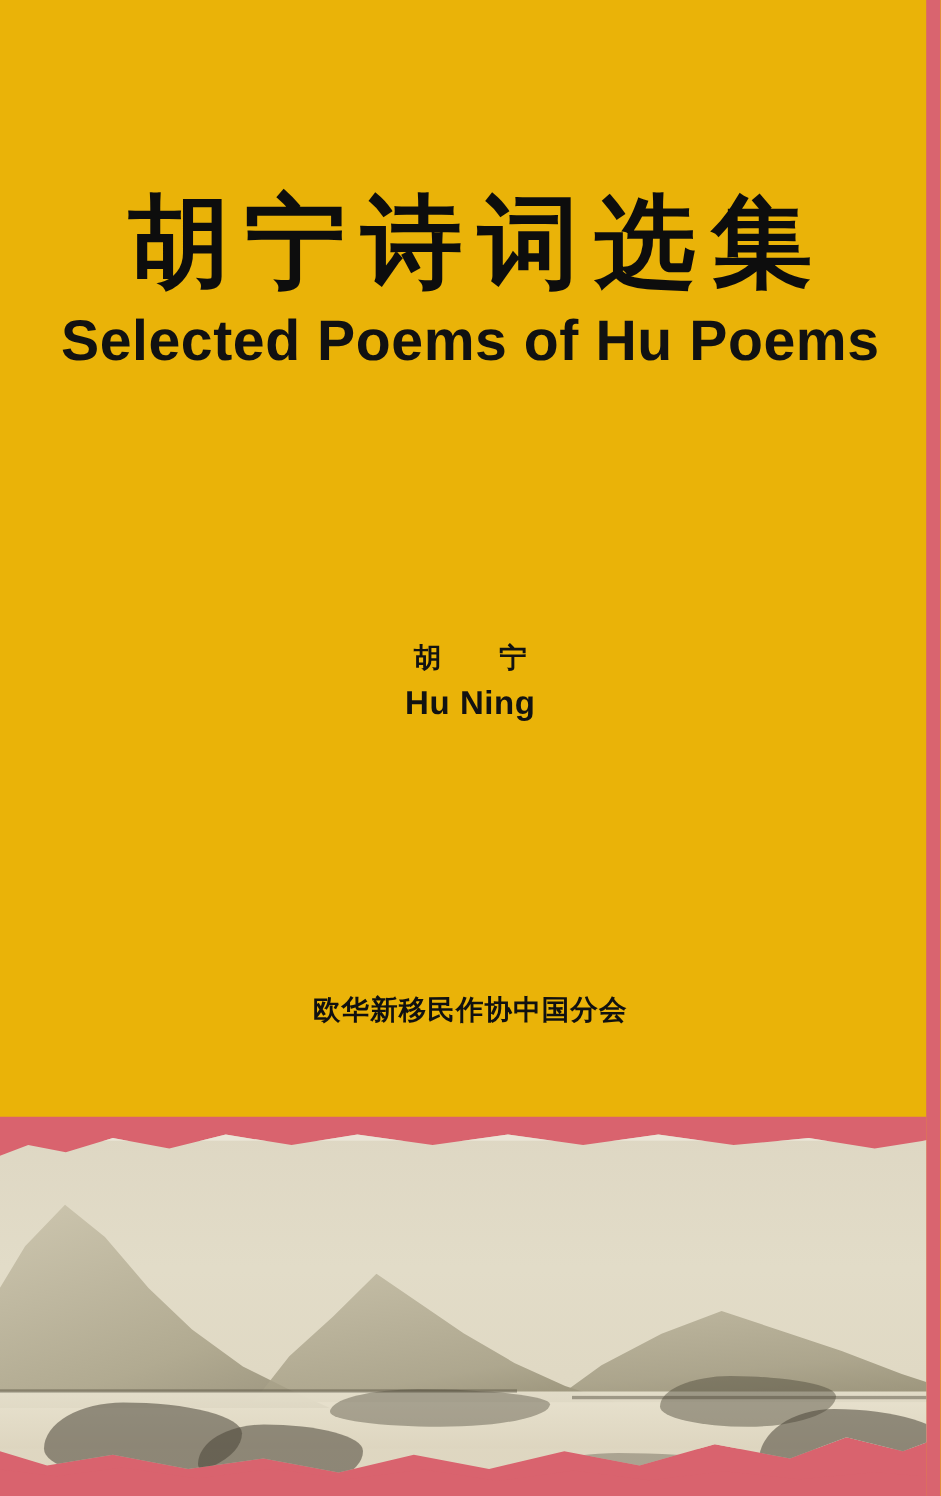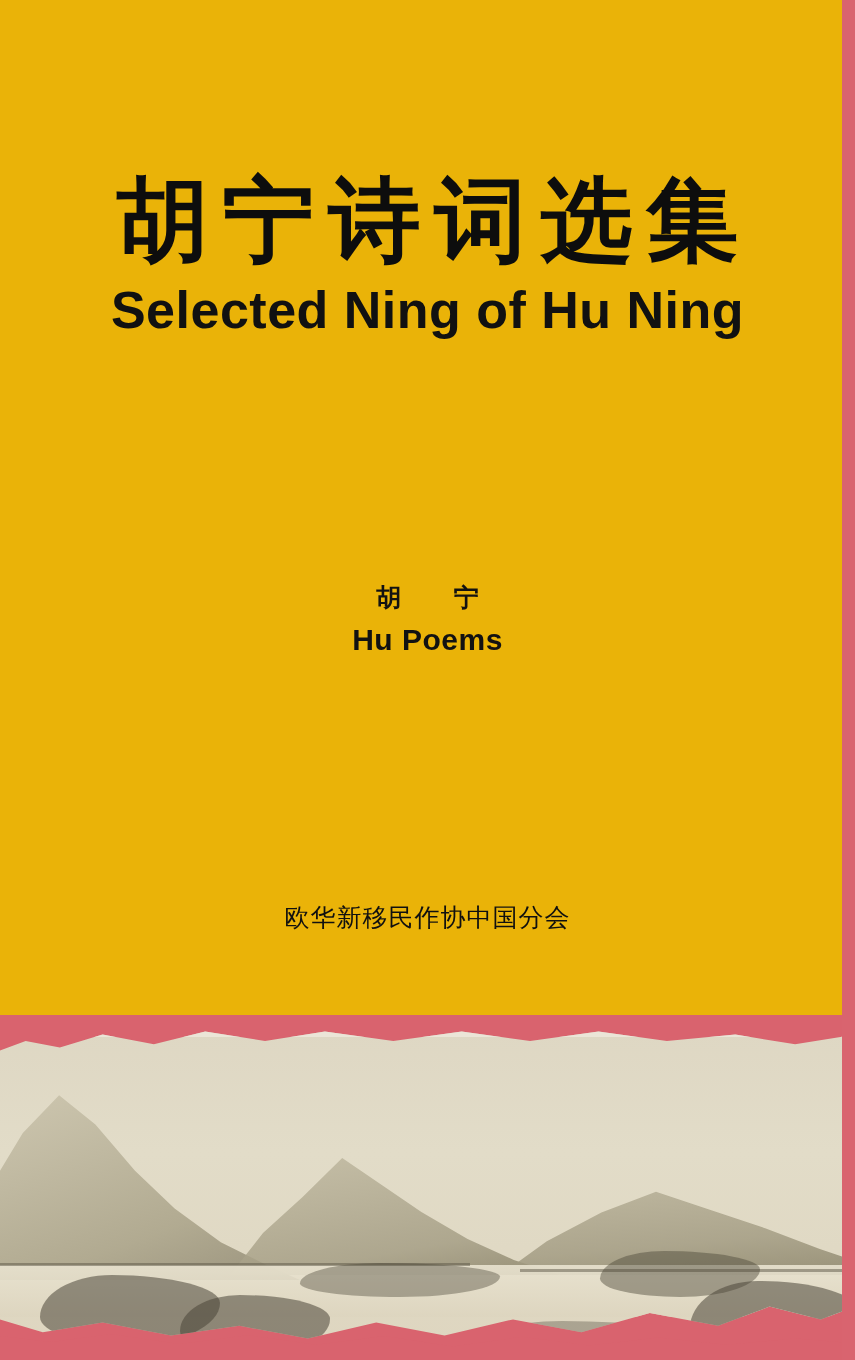--- a/index.html
+++ b/index.html
@@ -78,21 +78,21 @@
   .publisher-block {
     position: absolute;
     top: 900px;
     left: 0;
     width: 855px;
     text-align: center;
   }
   .publisher-line {
     font-family: "DejaVu Sans", sans-serif;
     font-size: 25px;
-    font-weight: normal;
+    font-weight: bold;
     color: #101010;
     line-height: 1.45;
     letter-spacing: 1px;
   }
 
   
   .artwork {
     position: absolute;
     left: 0;
     bottom: 0;
@@ -191,26 +191,26 @@
     );
   }
 </style>
 </head>
 <body>
 
 <div class="cover">
 
   <div class="title-block">
     <div class="title-cn">胡宁诗词选集</div>
-    <div class="title-en">Selected Ning of Hu Ning</div>
+    <div class="title-en">Selected Poems of Hu Poems</div>
   </div>
 
   <div class="author-block">
     <div class="author-cn">胡 宁</div>
-    <div class="author-en">Hu Poems</div>
+    <div class="author-en">Hu Ning</div>
   </div>
 
   <div class="publisher-block">
     <div class="publisher-line">欧华新移民作协中国分会</div>
   </div>
 
   <div class="artwork">
     <div class="art-sky"></div>
     <div class="art-paper">
       <div class="art-strip"></div>

